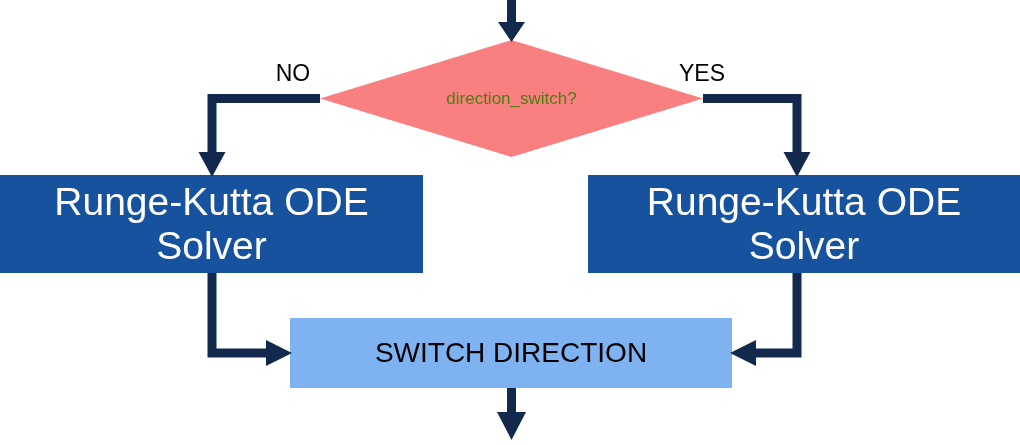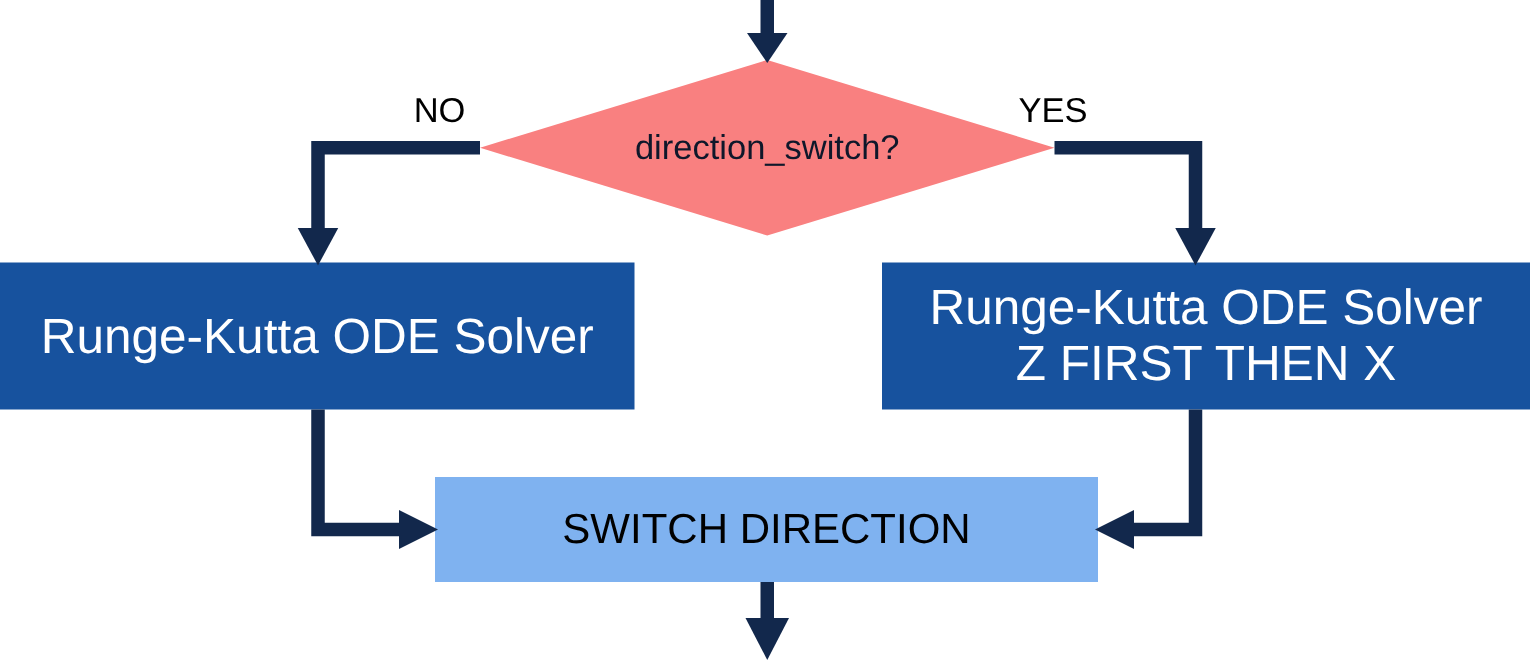--- a/index.html
+++ b/index.html
@@ -29,25 +29,25 @@
     display: flex;
     flex-direction: column;
     align-items: center;
     justify-content: center;
     text-align: center;
     pointer-events: none;
     line-height: 1.12;
   }
   .process-box-label {
     color: #ffffff;
-    font-size: 33px;
+    font-size: 39px;
   }
   .decision-label {
-    color: #0f172a;
-    font-size: 23px;
+    color: #4d7c0f;
+    font-size: 17px;
   }
   .switch-box-label {
     color: #000000;
     font-size: 28px;
   }
   .edge-label {
     position: absolute;
     color: #000000;
     font-size: 23px;
     text-align: center;
@@ -103,21 +103,20 @@
   <div class="node-label decision-label" id="decision-node">
     <span>direction_switch?</span>
   </div>
 
   <div class="node-label process-box-label" id="solver-x-first-box">
     <span>Runge-Kutta ODE Solver</span>
   </div>
 
   <div class="node-label process-box-label" id="solver-z-first-box">
     <span>Runge-Kutta ODE Solver</span>
-    <span>Z FIRST THEN X</span>
   </div>
 
   <div class="node-label switch-box-label" id="switch-direction-box">
     <span>SWITCH DIRECTION</span>
   </div>
 
   <div class="edge-label" id="edge-label-yes">YES</div>
 
   <div class="edge-label" id="edge-label-no">NO</div>
 

